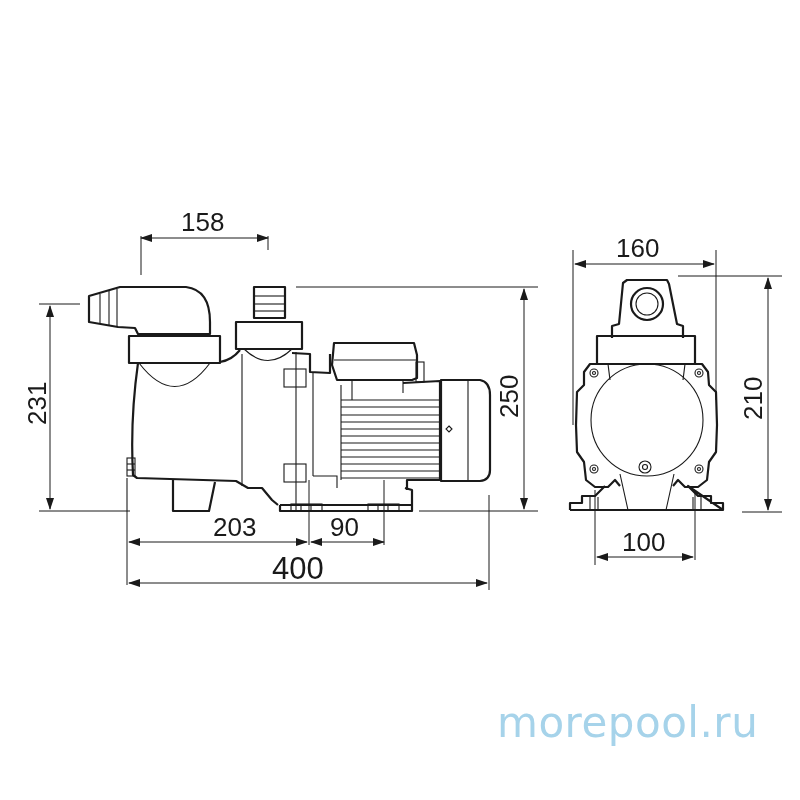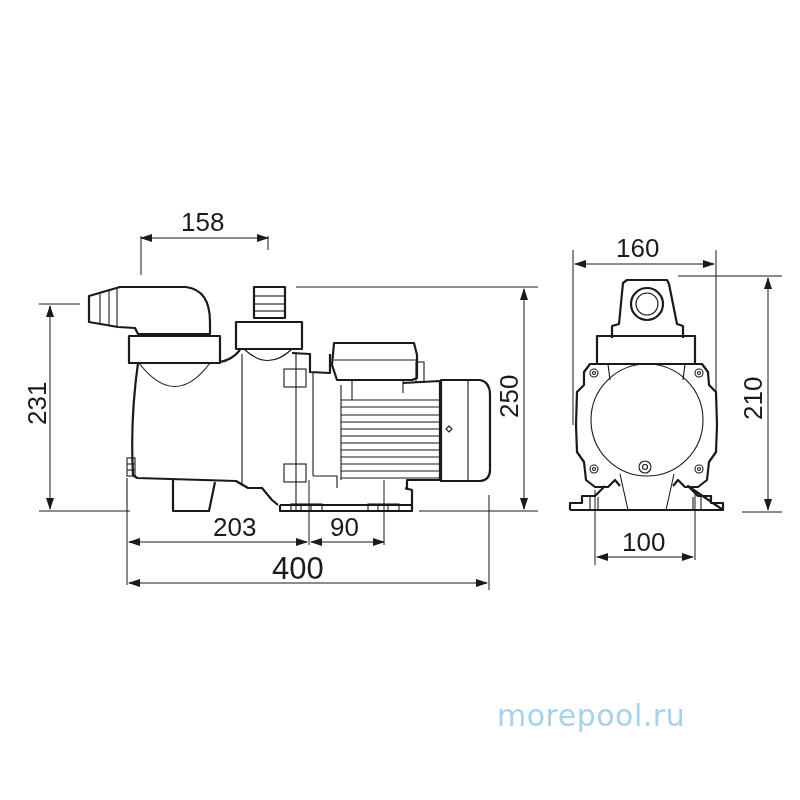--- a/index.html
+++ b/index.html
@@ -6,21 +6,21 @@
   body { width: 800px; height: 800px; position: relative; overflow: hidden; font-family: "Liberation Sans", sans-serif; }
   svg { position: absolute; left: 0; top: 0; }
   .thick { stroke: #1a1a1a; stroke-width: 2.2; fill: none; stroke-linejoin: round; }
   .thin { stroke: #1a1a1a; stroke-width: 1.1; fill: none; }
   .dim { stroke: #1a1a1a; stroke-width: 1; fill: none; }
   .arrow { fill: #1a1a1a; stroke: none; }
   .dimtext { font-family: "Liberation Sans", sans-serif; font-size: 26px; fill: #1a1a1a; }
   .dimtext-lg { font-family: "Liberation Sans", sans-serif; font-size: 31px; fill: #1a1a1a; }
   .watermark {
     position: absolute; left: 497px; top: 698px;
-    font-family: "DejaVu Sans", sans-serif; font-size: 30px; color: #a6d3ea;
+    font-family: "DejaVu Sans", sans-serif; font-size: 42px; color: #a6d3ea;
     letter-spacing: 0.5px;
     text-align: center;
   }
 </style>
 </head>
 <body>
 
 <svg width="800" height="800" viewBox="0 0 800 800">
   <defs>
     <marker id="ah" markerWidth="12" markerHeight="8" refX="11" refY="4" orient="auto" markerUnits="userSpaceOnUse">

